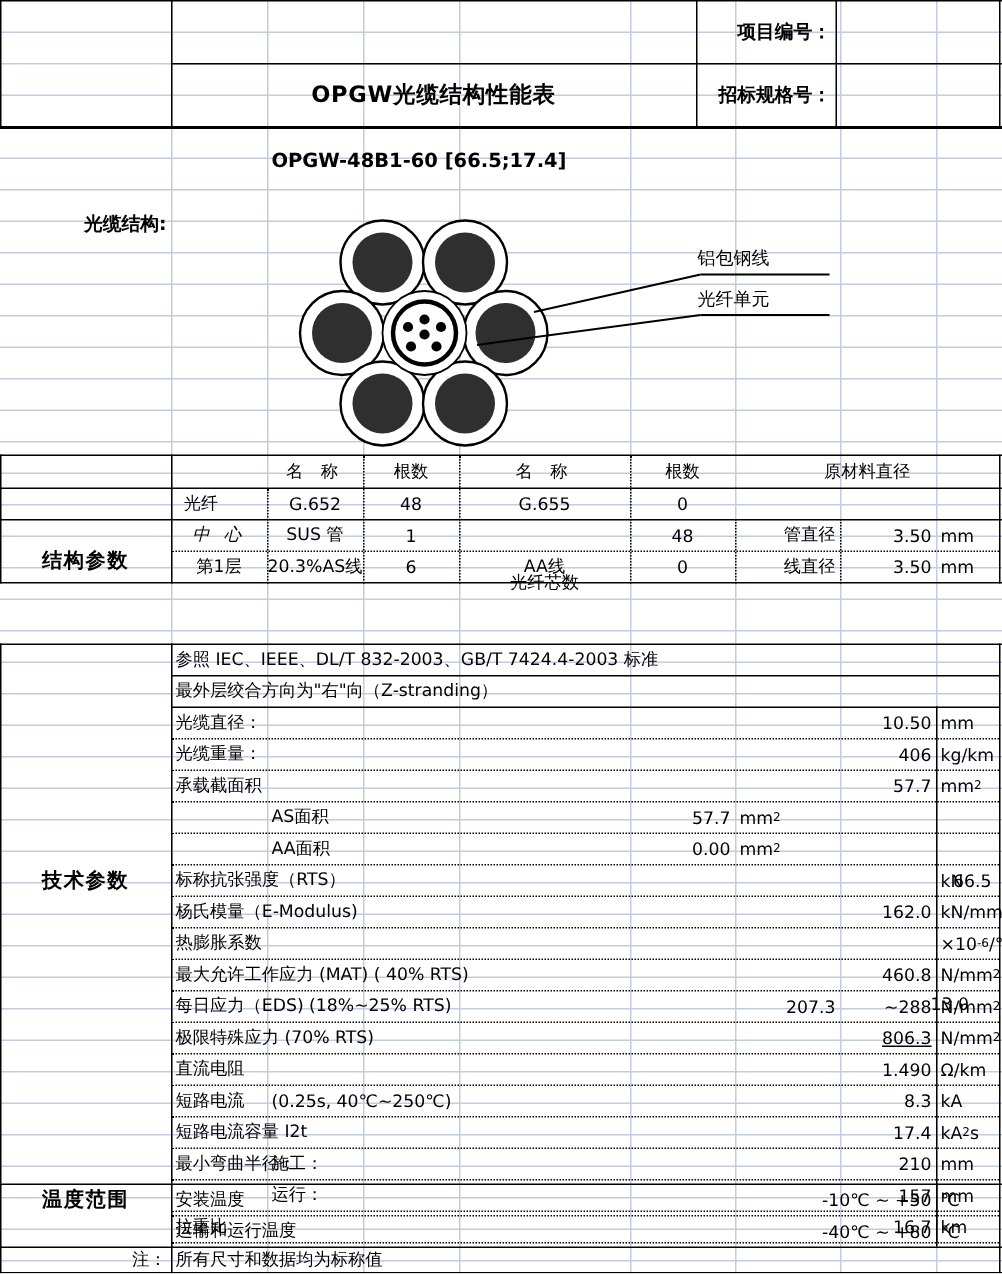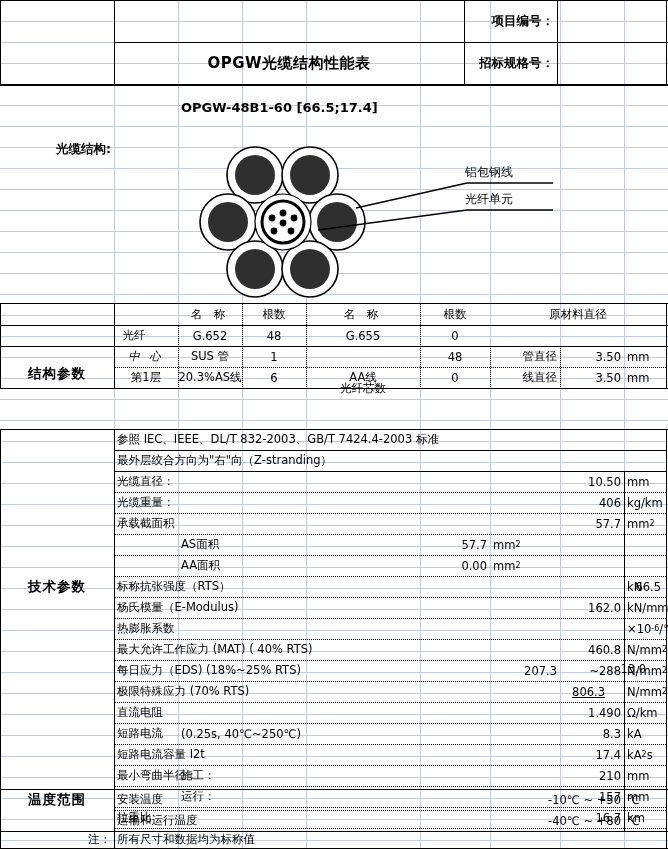--- a/index.html
+++ b/index.html
@@ -253,21 +253,21 @@
       <div class="cell c-l pad-l" style="left:114px;top:639px;width:320px;height:21px;">最大允许工作应力 (MAT) ( 40% RTS)</div>
       <div class="cell c-r pad-r" style="left:560px;top:639px;width:64px;height:21px;">460.8</div>
       <div class="cell c-l pad-l" style="left:624px;top:639px;width:42px;height:21px;">N/mm<span class="sp">2</span></div>
       <div class="dt-h" style="left:114px;top:681px;width:552px;"></div>
       <div class="cell c-l pad-l" style="left:114px;top:660px;width:320px;height:21px;">每日应力（EDS) (18%~25% RTS)</div>
       <div class="cell c-r pad-r" style="left:490px;top:660px;width:70px;height:21px;">207.3</div>
       <div class="cell c-r pad-r" style="left:560px;top:660px;width:64px;height:21px;">~288</div>
       <div class="cell c-l pad-l" style="left:624px;top:660px;width:42px;height:21px;">N/mm<span class="sp">2</span></div>
       <div class="dt-h" style="left:114px;top:702px;width:552px;"></div>
       <div class="cell c-l pad-l" style="left:114px;top:681px;width:320px;height:21px;">极限特殊应力 (70% RTS)</div>
-      <div class="cell c-r pad-r" style="left:544px;top:681px;width:64px;height:21px;text-decoration:underline;">806.3</div>
+      <div class="cell c-r pad-r" style="left:560px;top:681px;width:64px;height:21px;text-decoration:underline;">806.3</div>
       <div class="cell c-l pad-l" style="left:624px;top:681px;width:42px;height:21px;">N/mm<span class="sp">2</span></div>
       <div class="dt-h" style="left:114px;top:723px;width:552px;"></div>
       <div class="cell c-l pad-l" style="left:114px;top:702px;width:320px;height:21px;">直流电阻</div>
       <div class="cell c-r pad-r" style="left:560px;top:702px;width:64px;height:21px;">1.490</div>
       <div class="cell c-l pad-l" style="left:624px;top:702px;width:42px;height:21px;">Ω/km</div>
       <div class="dt-h" style="left:114px;top:744px;width:552px;"></div>
       <div class="cell c-l pad-l" style="left:114px;top:723px;width:320px;height:21px;">短路电流</div>
       <div class="cell c-l pad-l" style="left:178px;top:723px;width:170px;height:21px;">(0.25s, 40℃~250℃)</div>
       <div class="cell c-r pad-r" style="left:560px;top:723px;width:64px;height:21px;">8.3</div>
       <div class="cell c-l pad-l" style="left:624px;top:723px;width:42px;height:21px;">kA</div>

